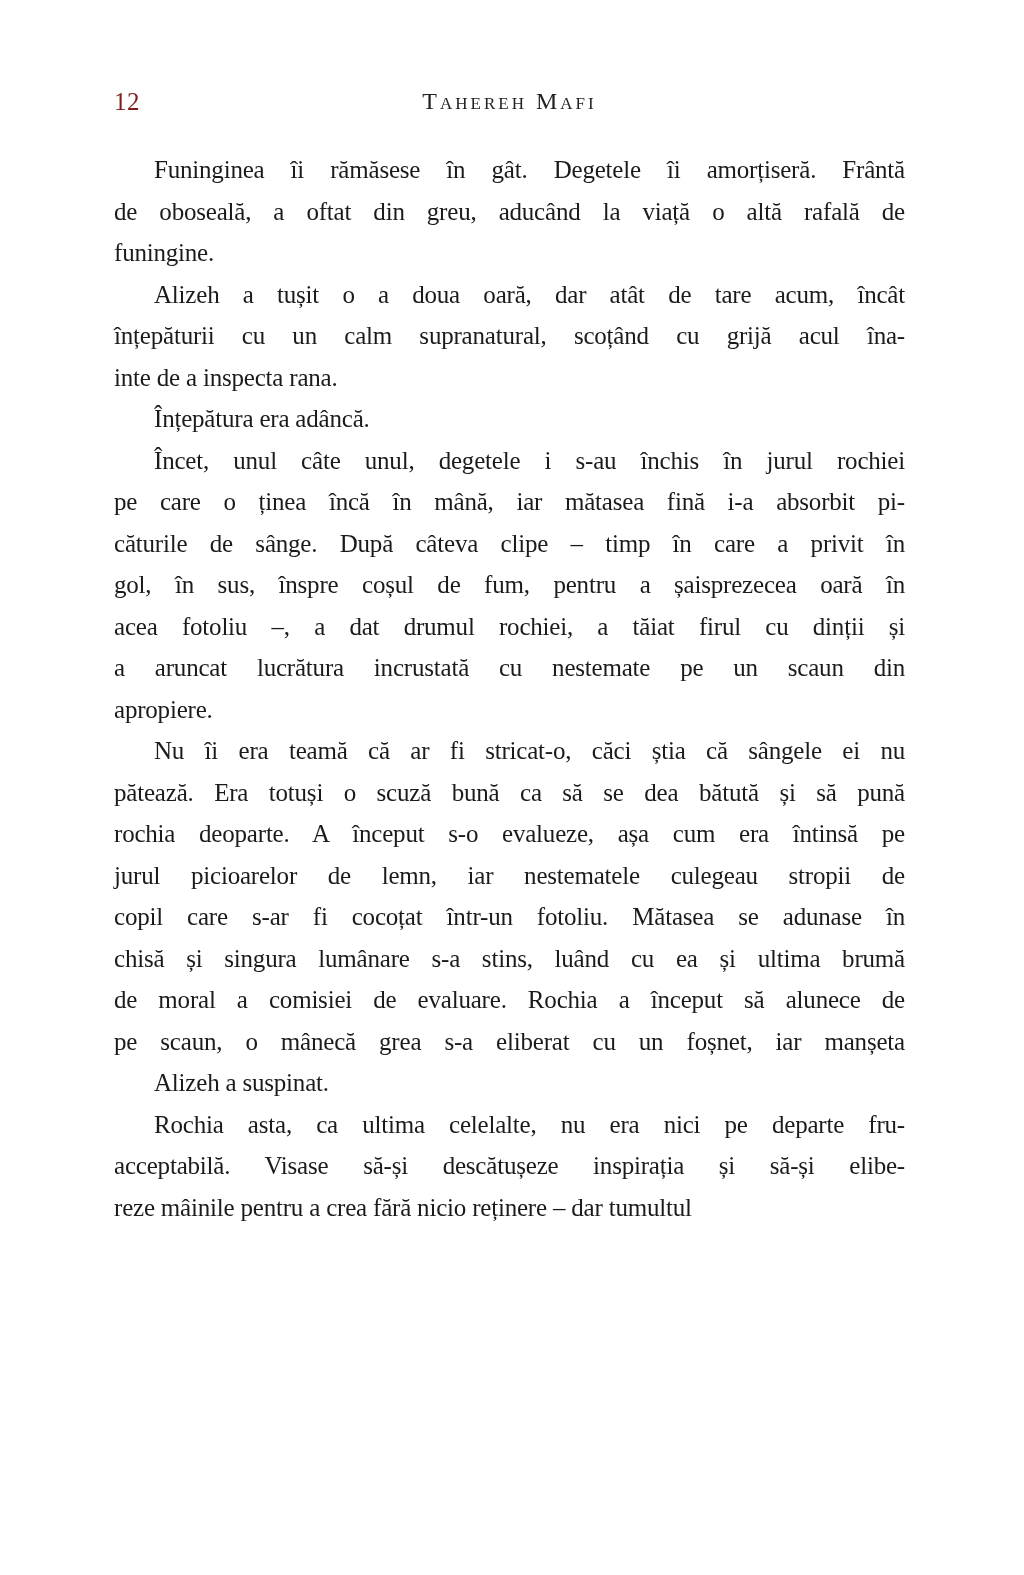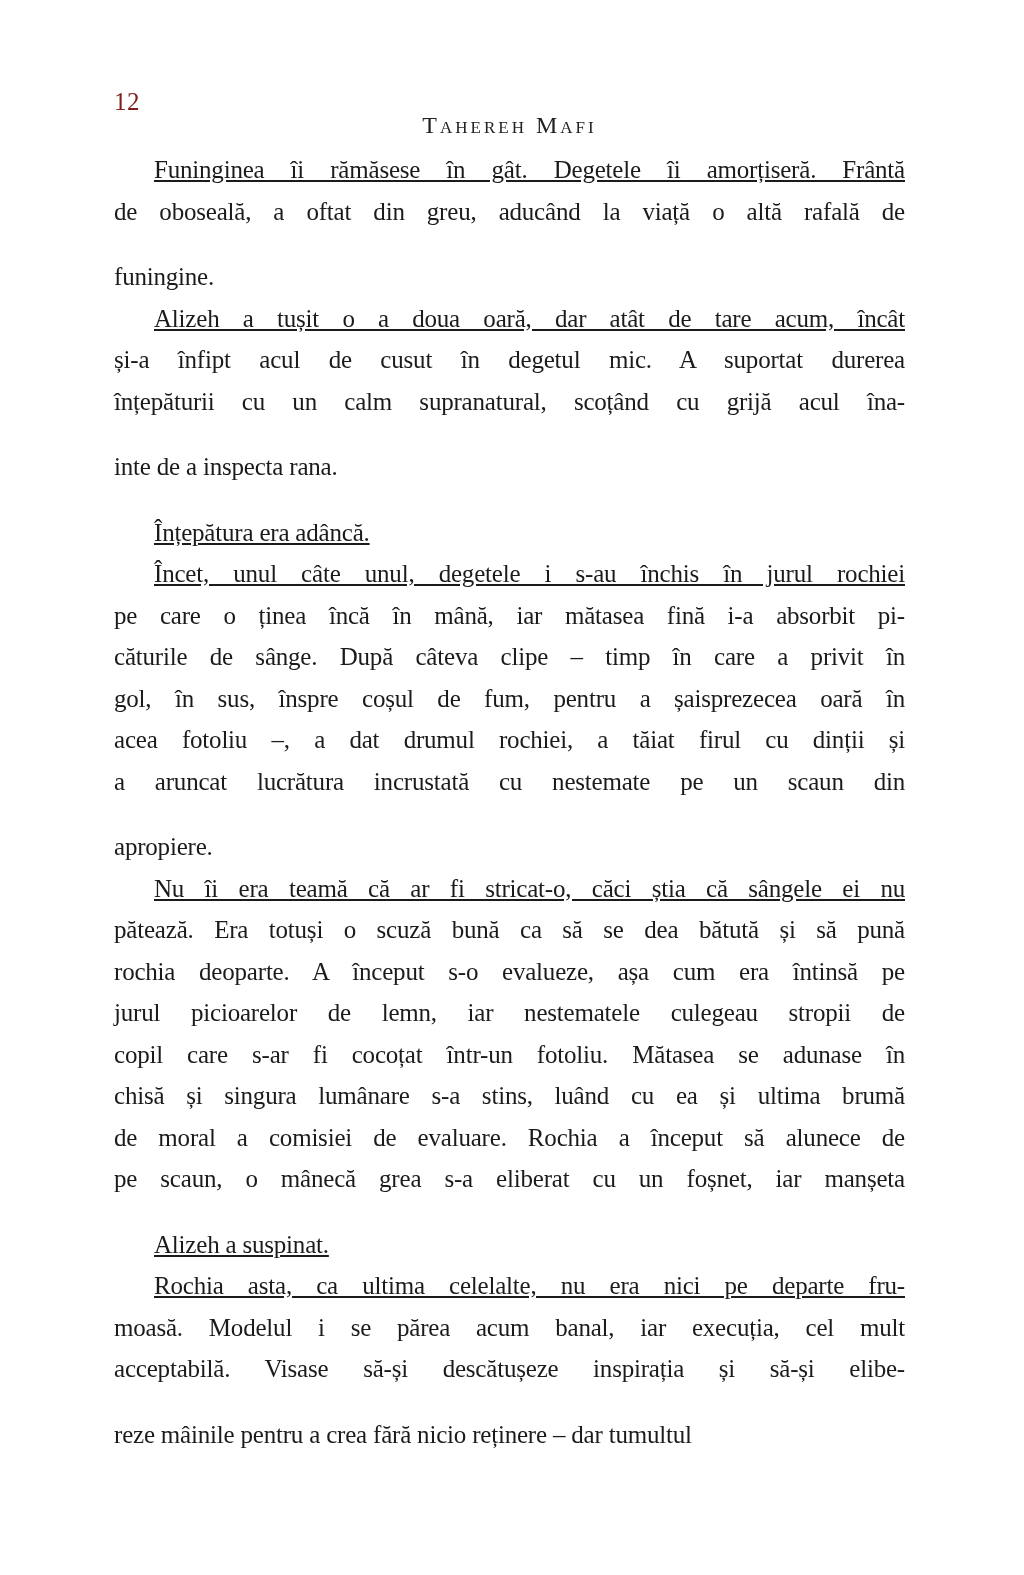--- a/index.html
+++ b/index.html
@@ -34,77 +34,72 @@
   .running-title {
     position: absolute;
     left: 0;
     top: 0;
     width: 100%;
     text-align: center;
     font-size: 24px;
     font-variant: small-caps;
     letter-spacing: 3px;
     color: #222222;
-    margin-top: 24px;
   }
   .body-text {
     position: absolute;
     top: 149px;
     left: 114px;
     width: 791px;
     font-size: 25px;
     line-height: 41.5px;
     letter-spacing: -0.2px;
   }
   .line {
     text-align: justify;
     text-align-last: justify;
     white-space: nowrap;
   }
   .line.para-first {
     text-indent: 40px;
-    text-decoration: underline;
   }
   .line.para-last {
     text-align-last: left;
     white-space: normal;
-    margin-top: 24px;
   }
 </style>
 </head>
 <body>
 
 <div class="page">
   <div class="page-header">
     <div class="page-number">12</div>
     <div class="running-title">Tahereh Mafi</div>
   </div>
   <div class="body-text">
       <div class="line para-first">Funinginea îi rămăsese în gât. Degetele îi amorțiseră. Frântă</div>
       <div class="line">de oboseală, a oftat din greu, aducând la viață o altă rafală de</div>
       <div class="line para-last">funingine.</div>
       <div class="line para-first">Alizeh a tușit o a doua oară, dar atât de tare acum, încât</div>
-      <div class="line">și-a înfipt acul de cusut în degetul mic. A suportat durerea</div>
       <div class="line">înțepăturii cu un calm supranatural, scoțând cu grijă acul îna-</div>
       <div class="line para-last">inte de a inspecta rana.</div>
       <div class="line para-first para-last">Înțepătura era adâncă.</div>
       <div class="line para-first">Încet, unul câte unul, degetele i s-au închis în jurul rochiei</div>
       <div class="line">pe care o ținea încă în mână, iar mătasea fină i-a absorbit pi-</div>
       <div class="line">căturile de sânge. După câteva clipe – timp în care a privit în</div>
       <div class="line">gol, în sus, înspre coșul de fum, pentru a șaisprezecea oară în</div>
       <div class="line">acea fotoliu –, a dat drumul rochiei, a tăiat firul cu dinții și</div>
       <div class="line">a aruncat lucrătura incrustată cu nestemate pe un scaun din</div>
       <div class="line para-last">apropiere.</div>
       <div class="line para-first">Nu îi era teamă că ar fi stricat-o, căci știa că sângele ei nu</div>
       <div class="line">pătează. Era totuși o scuză bună ca să se dea bătută și să pună</div>
       <div class="line">rochia deoparte. A început s-o evalueze, așa cum era întinsă pe</div>
       <div class="line">jurul picioarelor de lemn, iar nestematele culegeau stropii de</div>
       <div class="line">copil care s-ar fi cocoțat într-un fotoliu. Mătasea se adunase în</div>
       <div class="line">chisă și singura lumânare s-a stins, luând cu ea și ultima brumă</div>
       <div class="line">de moral a comisiei de evaluare. Rochia a început să alunece de</div>
       <div class="line">pe scaun, o mânecă grea s-a eliberat cu un foșnet, iar manșeta</div>
       <div class="line para-first para-last">Alizeh a suspinat.</div>
       <div class="line para-first">Rochia asta, ca ultima celelalte, nu era nici pe departe fru-</div>
-      <div class="line">moasă. Modelul i se părea acum banal, iar execuția, cel mult</div>
       <div class="line">acceptabilă. Visase să-și descătușeze inspirația și să-și elibe-</div>
       <div class="line para-last">reze mâinile pentru a crea fără nicio reținere – dar tumultul</div>
     </div>
 </div>
 
 </body></html>

